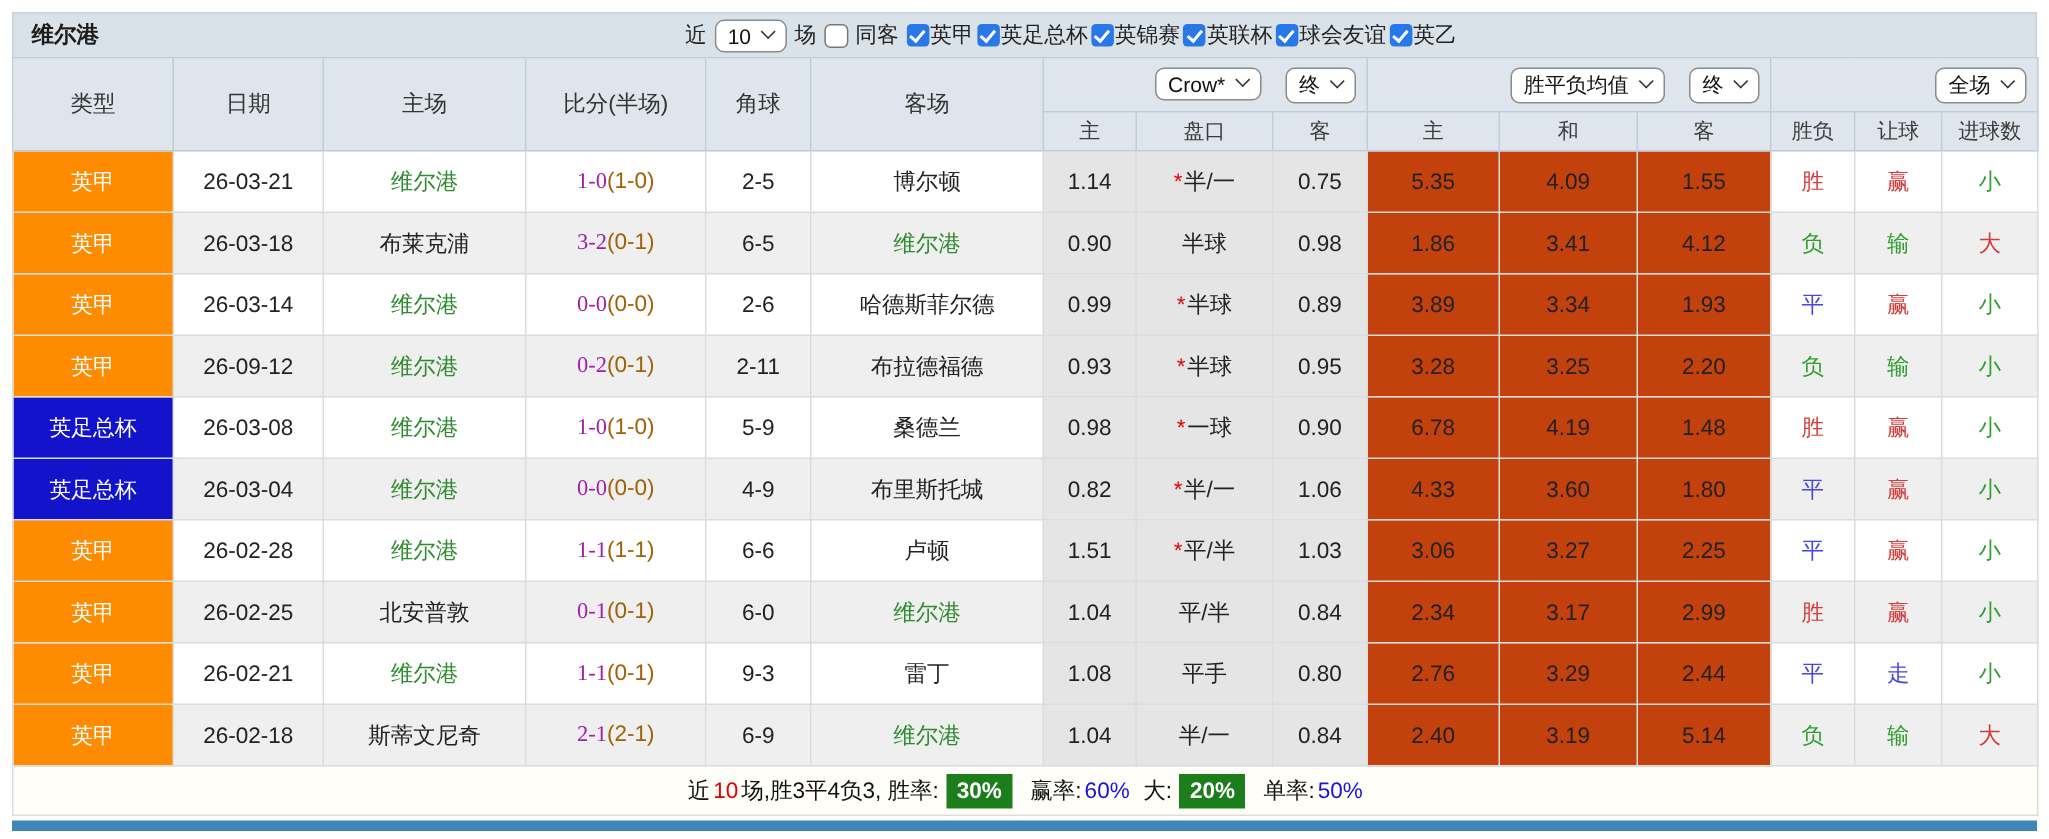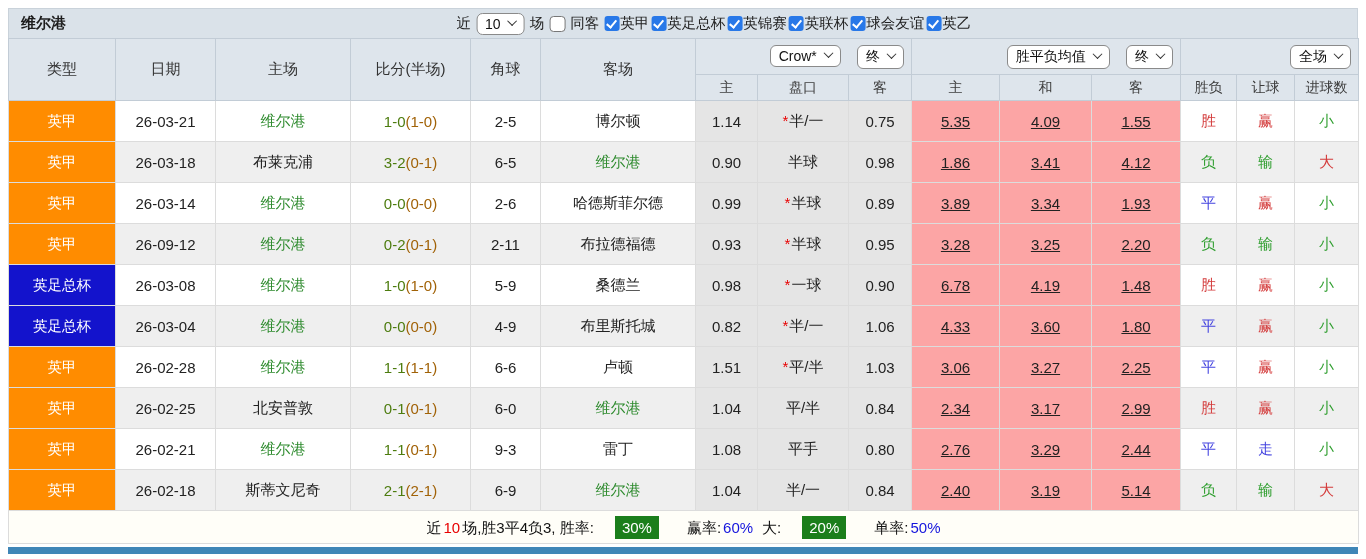--- a/index.html
+++ b/index.html
@@ -27,34 +27,34 @@
   table { border-collapse:collapse; table-layout:fixed; width:1350px; }
   thead th { background:#dee5ec; border:1px solid #c2ccd6; font-weight:normal; color:#333; text-align:center; }
   tr.h1 th { height:36px; font-size:15px; }
   tr.h2 th { height:26px; font-size:14px; color:#3c3c3c; }
   .selcell { white-space:nowrap;text-align:right; }
   .selcell .sel { margin:0 6px; }
 
   tbody td { border:1px solid #dcdcdc; text-align:center; height:41px; font-size:15px; color:#222; background:#fff; }
   tr.alt td { background:#efefef; }
   td.asia, tr.alt td.asia { background:#e5e5e5; }
-  td.eur,  tr.alt td.eur  { background:#fca5a5;text-decoration:underline; }
+  td.eur,  tr.alt td.eur  { background:#c2410c; }
   td.league { color:#fff; font-size:14.5px; }
   td.league.orange { background:#ff8c00; }
   td.league.blue   { background:#1313cc; }
   .team-green { color:#2e8b2e; }
-  .ft { color:#4d7c0f; }
+  .ft { color:#a21caf;font-family:Liberation Serif, serif; }
   .ht { color:#a16207; }
   .star { color:#e80000; margin-right:1px; }
   .res-red   { color:#d43c3c; }
   .res-green { color:#2e9e2e; }
   .res-blue  { color:#4646e0; }
 
   tfoot td { border:1px solid #dcdcdc; height:33px; text-align:center; font-size:15px; color:#111; background:#fffef8; }
-  .badge { display:inline-block; background:#1b7e1b; color:#fff; padding:3px 7px; margin:0 20px; }
+  .badge { display:inline-block; background:#1b7e1b; color:#fff; padding:3px 7px; margin:0 4px;font-weight:bold; }
   .bluenum { color:#1515dd; }
   .rednum  { color:#e80000; }
   tfoot .seg { margin:0 1px; }
   tfoot .gap { margin-left:8px; }
 
   .bottombar { height:7px; background:#3f86b7; margin-top:3px; }
 </style>
 </head>
 <body>
 

